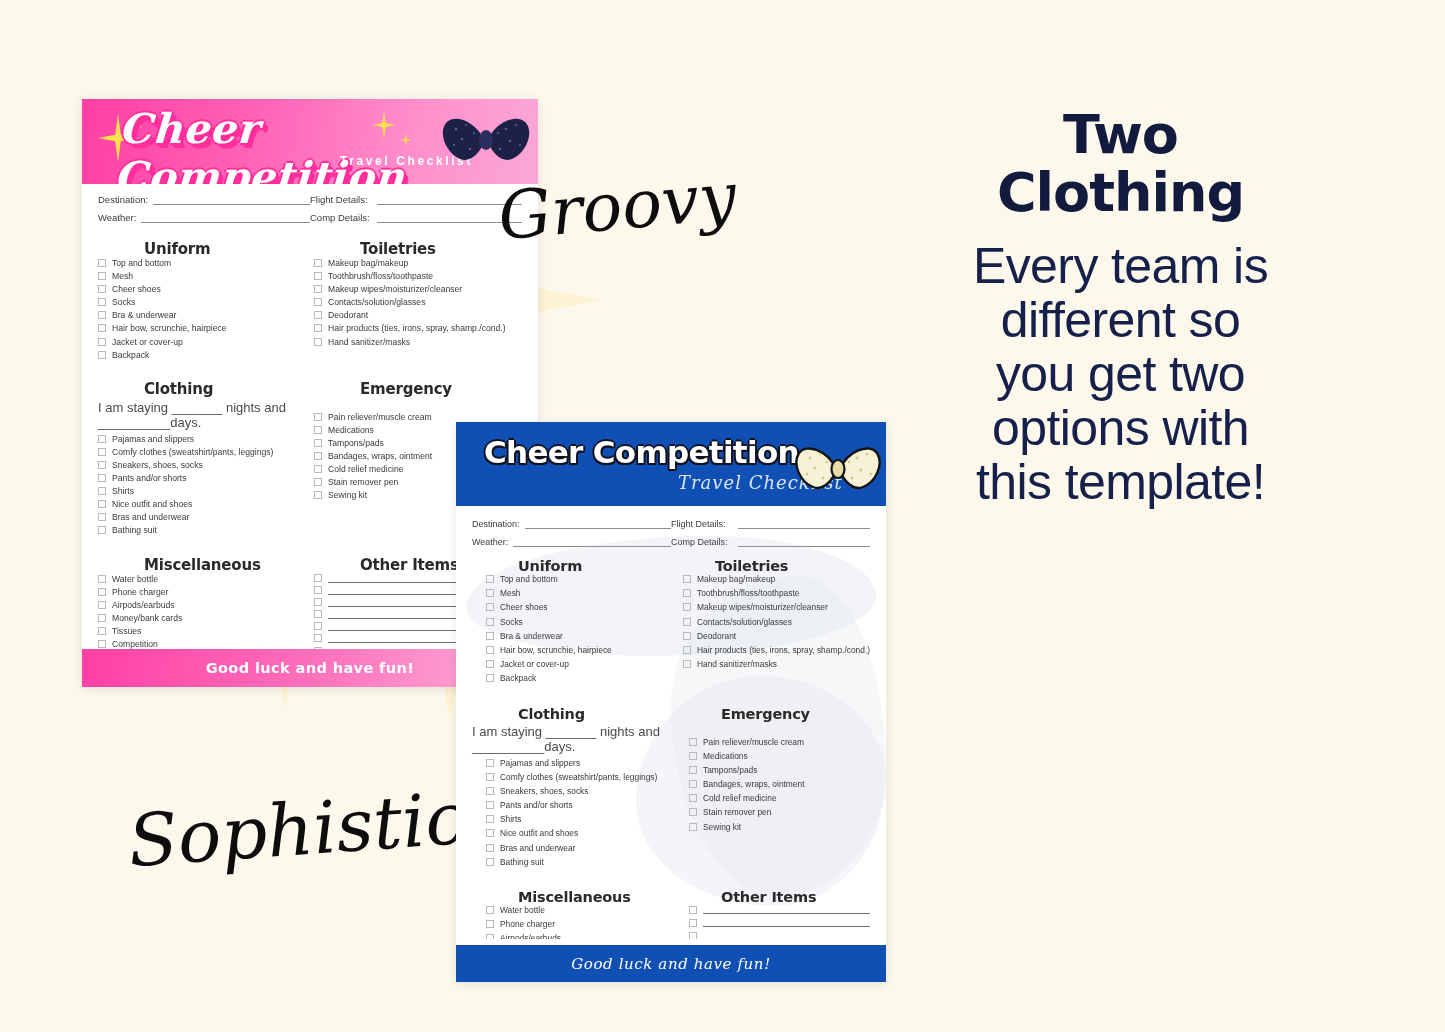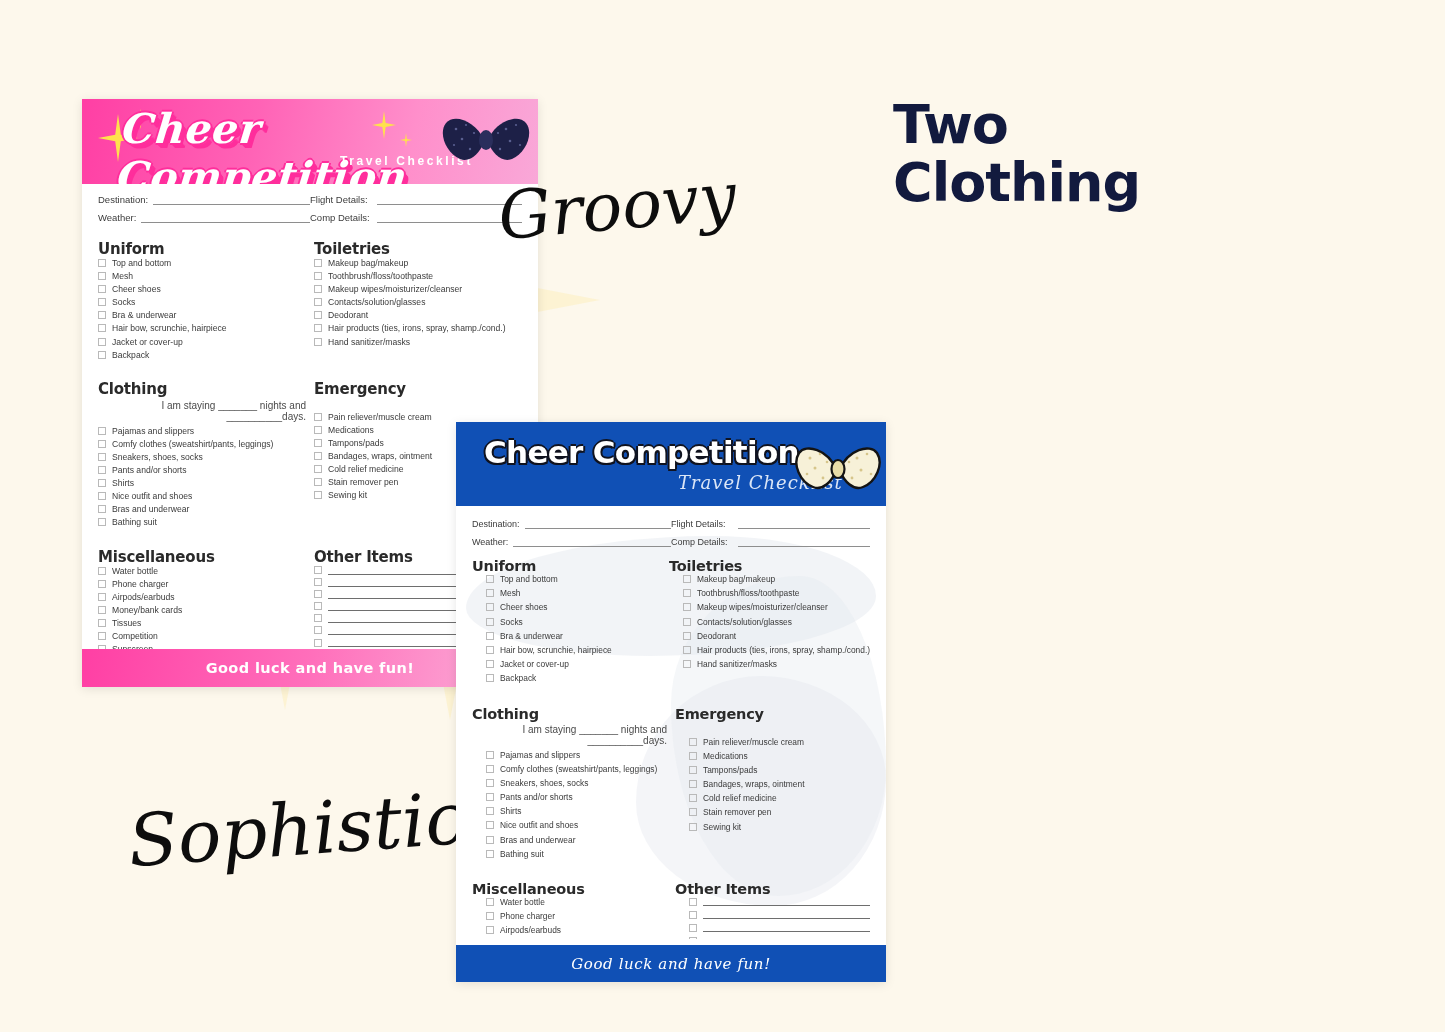--- a/index.html
+++ b/index.html
@@ -130,23 +130,23 @@
   .meta-label { font-size: 9.5px; color: #3b3b3b; white-space: nowrap; }
   .meta-line { flex: 1; border-bottom: 1px solid #8e8e8e; height: 11px; }
   .meta-col.right .meta-label { min-width: 62px; }
 
   .cols { display: flex; padding: 0 16px; }
   .col { flex: 1; }
   .col.left { padding-right: 8px; }
 
   .sec-title {
     font-family: "DejaVu Sans", sans-serif;
-    font-weight: 700; color: #2a2a2a; letter-spacing: -.2px;
-  }
-  .sec-sub { font-size: 10px; color: #4a4a4a; margin: 2px 0 4px 0; text-align: right; }
+    font-weight: 700; color: #2a2a2a; letter-spacing: -.2px; margin-left: 46px;
+  }
+  .sec-sub { font-size: 13px; color: #4a4a4a; margin: 2px 0 4px 0; }
 
   .items { list-style: none; }
   .item { display: flex; align-items: center; gap: 6px; }
   .cbx {
     width: 8px; height: 8px; border: 1px solid #b9b9b9; background: transparent;
     flex: 0 0 auto;
   }
   .item-label { font-size: 8.6px; color: #3a3a3a; white-space: nowrap; }
   .blank-line { flex: 1; border-bottom: 1px solid #6e6e6e; height: 9px; }
 
@@ -170,22 +170,22 @@
     font-family: "DejaVu Serif", serif;
     font-style: italic; font-weight: 400;
     color: #0d0d0d;
     white-space: nowrap;
   }
   #script-groovy { left: 498px; top: 168px; font-size: 66px; transform: rotate(-5deg); }
   #script-sophisticated { left: 128px; top: 782px; font-size: 72px; transform: rotate(-4deg); }
 
   
   #right-panel {
-    position: absolute; left: 893px; top: 96px; width: 455px;
-    text-align: left;
+    position: absolute; left: 893px; top: 106px; width: 455px;
+    text-align: center;
   }
   .headline {
     font-family: "DejaVu Sans", sans-serif;
     font-weight: 700; font-size: 54px; line-height: 1.08;
     color: #121a3e; letter-spacing: -1px;
   }
   .subcopy {
     margin-top: 16px;
     font-family: "Liberation Sans", sans-serif;
     font-weight: 400; font-size: 50px; line-height: 1.08;
@@ -755,13 +755,20 @@
   <div class="blue-footer">
     <span>Good luck and have fun!</span>
   </div>
 </div>
 
 <div id="right-panel">
   <div class="headline">
       <div>Two</div>
       <div>Clothing</div>
     </div>
+  <div class="subcopy">
+      <div>Every team is</div>
+      <div>different so</div>
+      <div>you get two</div>
+      <div>options with</div>
+      <div>this template!</div>
+    </div>
 </div>
 
 </body></html>

